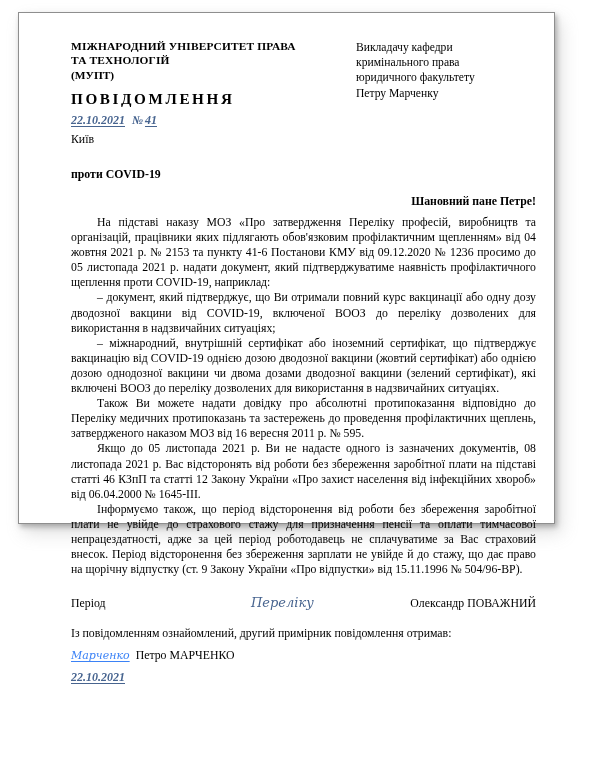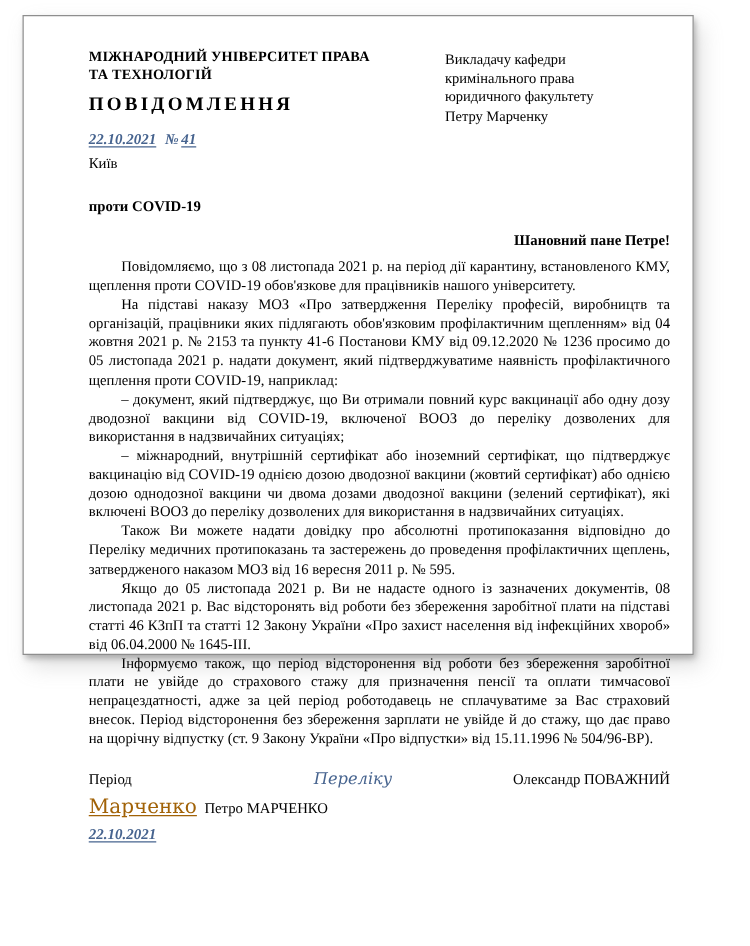--- a/index.html
+++ b/index.html
@@ -175,22 +175,23 @@
     color: #000;
   }
   .ack-sign-row {
     margin-top: 6px;
     font-size: 11.8px;
     line-height: 16px;
     color: #000;
   }
   .ack-cursive {
     font-family: "DejaVu Serif", "Liberation Serif", serif;
-    font-size: 16px;
-    color: #a16207;
+    font-style: italic;
+    font-size: 11px;
+    color: #3b82f6;
     text-decoration: underline;
     text-underline-offset: 2px;
     margin-right: 6px;
   }
   .ack-date {
     margin-top: 5px;
     font-size: 12px;
     line-height: 16px;
   }
 </style>
@@ -198,20 +199,21 @@
 <body>
 
 <div id="sheet-wrap">
   <div class="page-sheet">
     <div class="page-inner">
 
       <div class="header-row">
         <div class="org-block">
           <div class="org-name">МІЖНАРОДНИЙ УНІВЕРСИТЕТ ПРАВА</div>
           <div class="org-name">ТА ТЕХНОЛОГІЙ</div>
+          <div class="org-abbr">(МУПТ)</div>
           <div class="doc-kind">ПОВІДОМЛЕННЯ</div>
         </div>
         <div class="addressee">
           <div>Викладачу кафедри</div>
           <div>кримінального права</div>
           <div>юридичного факультету</div>
           <div>Петру Марченку</div>
         </div>
       </div>
 
@@ -222,35 +224,35 @@
       <div class="city">Київ</div>
 
       <div class="subject">
         <br>
         <span>проти COVID-19</span>
       </div>
 
       <div class="salutation">Шановний пане Петре!</div>
 
       <div class="body-text">
-        <p>Повідомляємо, що з 08 листопада 2021 р. на період дії карантину, встановленого КМУ, щеплення проти COVID-19 обов'язкове для працівників нашого університету.</p>
         <p>На підставі наказу МОЗ «Про затвердження Переліку професій, виробництв та організацій, працівники яких підлягають обов'язковим профілактичним щепленням» від 04 жовтня 2021 р. № 2153 та пункту 41-6 Постанови КМУ від 09.12.2020 № 1236 просимо до 05 листопада 2021 р. надати документ, який підтверджуватиме наявність профілактичного щеплення проти COVID-19, наприклад:</p>
         <p class="bullet">–   документ, який підтверджує, що Ви отримали повний курс вакцинації або одну дозу дводозної вакцини від COVID-19, включеної ВООЗ до переліку дозволених для використання в надзвичайних ситуаціях;</p>
         <p class="bullet">–   міжнародний, внутрішній сертифікат або іноземний сертифікат, що підтверджує вакцинацію від COVID-19 однією дозою дводозної вакцини (жовтий сертифікат) або однією дозою однодозної вакцини чи двома дозами дводозної вакцини (зелений сертифікат), які включені ВООЗ до переліку дозволених для використання в надзвичайних ситуаціях.</p>
         <p>Також Ви можете надати довідку про абсолютні протипоказання відповідно до Переліку медичних протипоказань та застережень до проведення профілактичних щеплень, затвердженого наказом МОЗ від 16 вересня 2011 р. № 595.</p>
         <p>Якщо до 05 листопада 2021 р. Ви не надасте одного із зазначених документів, 08 листопада 2021 р. Вас відсторонять від роботи без збереження заробітної плати на підставі статті 46 КЗпП та статті 12 Закону України «Про захист населення від інфекційних хвороб» від 06.04.2000 № 1645-III.</p>
         <p>Інформуємо також, що період відсторонення від роботи без збереження заробітної плати не увійде до страхового стажу для призначення пенсії та оплати тимчасової непрацездатності, адже за цей період роботодавець не сплачуватиме за Вас страховий внесок. Період відсторонення без збереження зарплати не увійде й до стажу, що дає право на щорічну відпустку (ст. 9 Закону України «Про відпустки» від 15.11.1996 № 504/96-ВР).</p>
       </div>
 
       <div class="sig-row">
         <div class="sig-role">Період</div>
         <div class="sig-cursive">Переліку</div>
         <div class="sig-name">Олександр ПОВАЖНИЙ</div>
       </div>
 
+      <div class="ack-line">Із повідомленням ознайомлений, другий примірник повідомлення отримав:</div>
       <div class="ack-sign-row">
         <span class="ack-cursive">Марченко</span><span>Петро МАРЧЕНКО</span>
       </div>
       <div class="ack-date">
         <span class="ink">22.10.2021</span>
       </div>
 
     </div>
   </div>
 </div>

